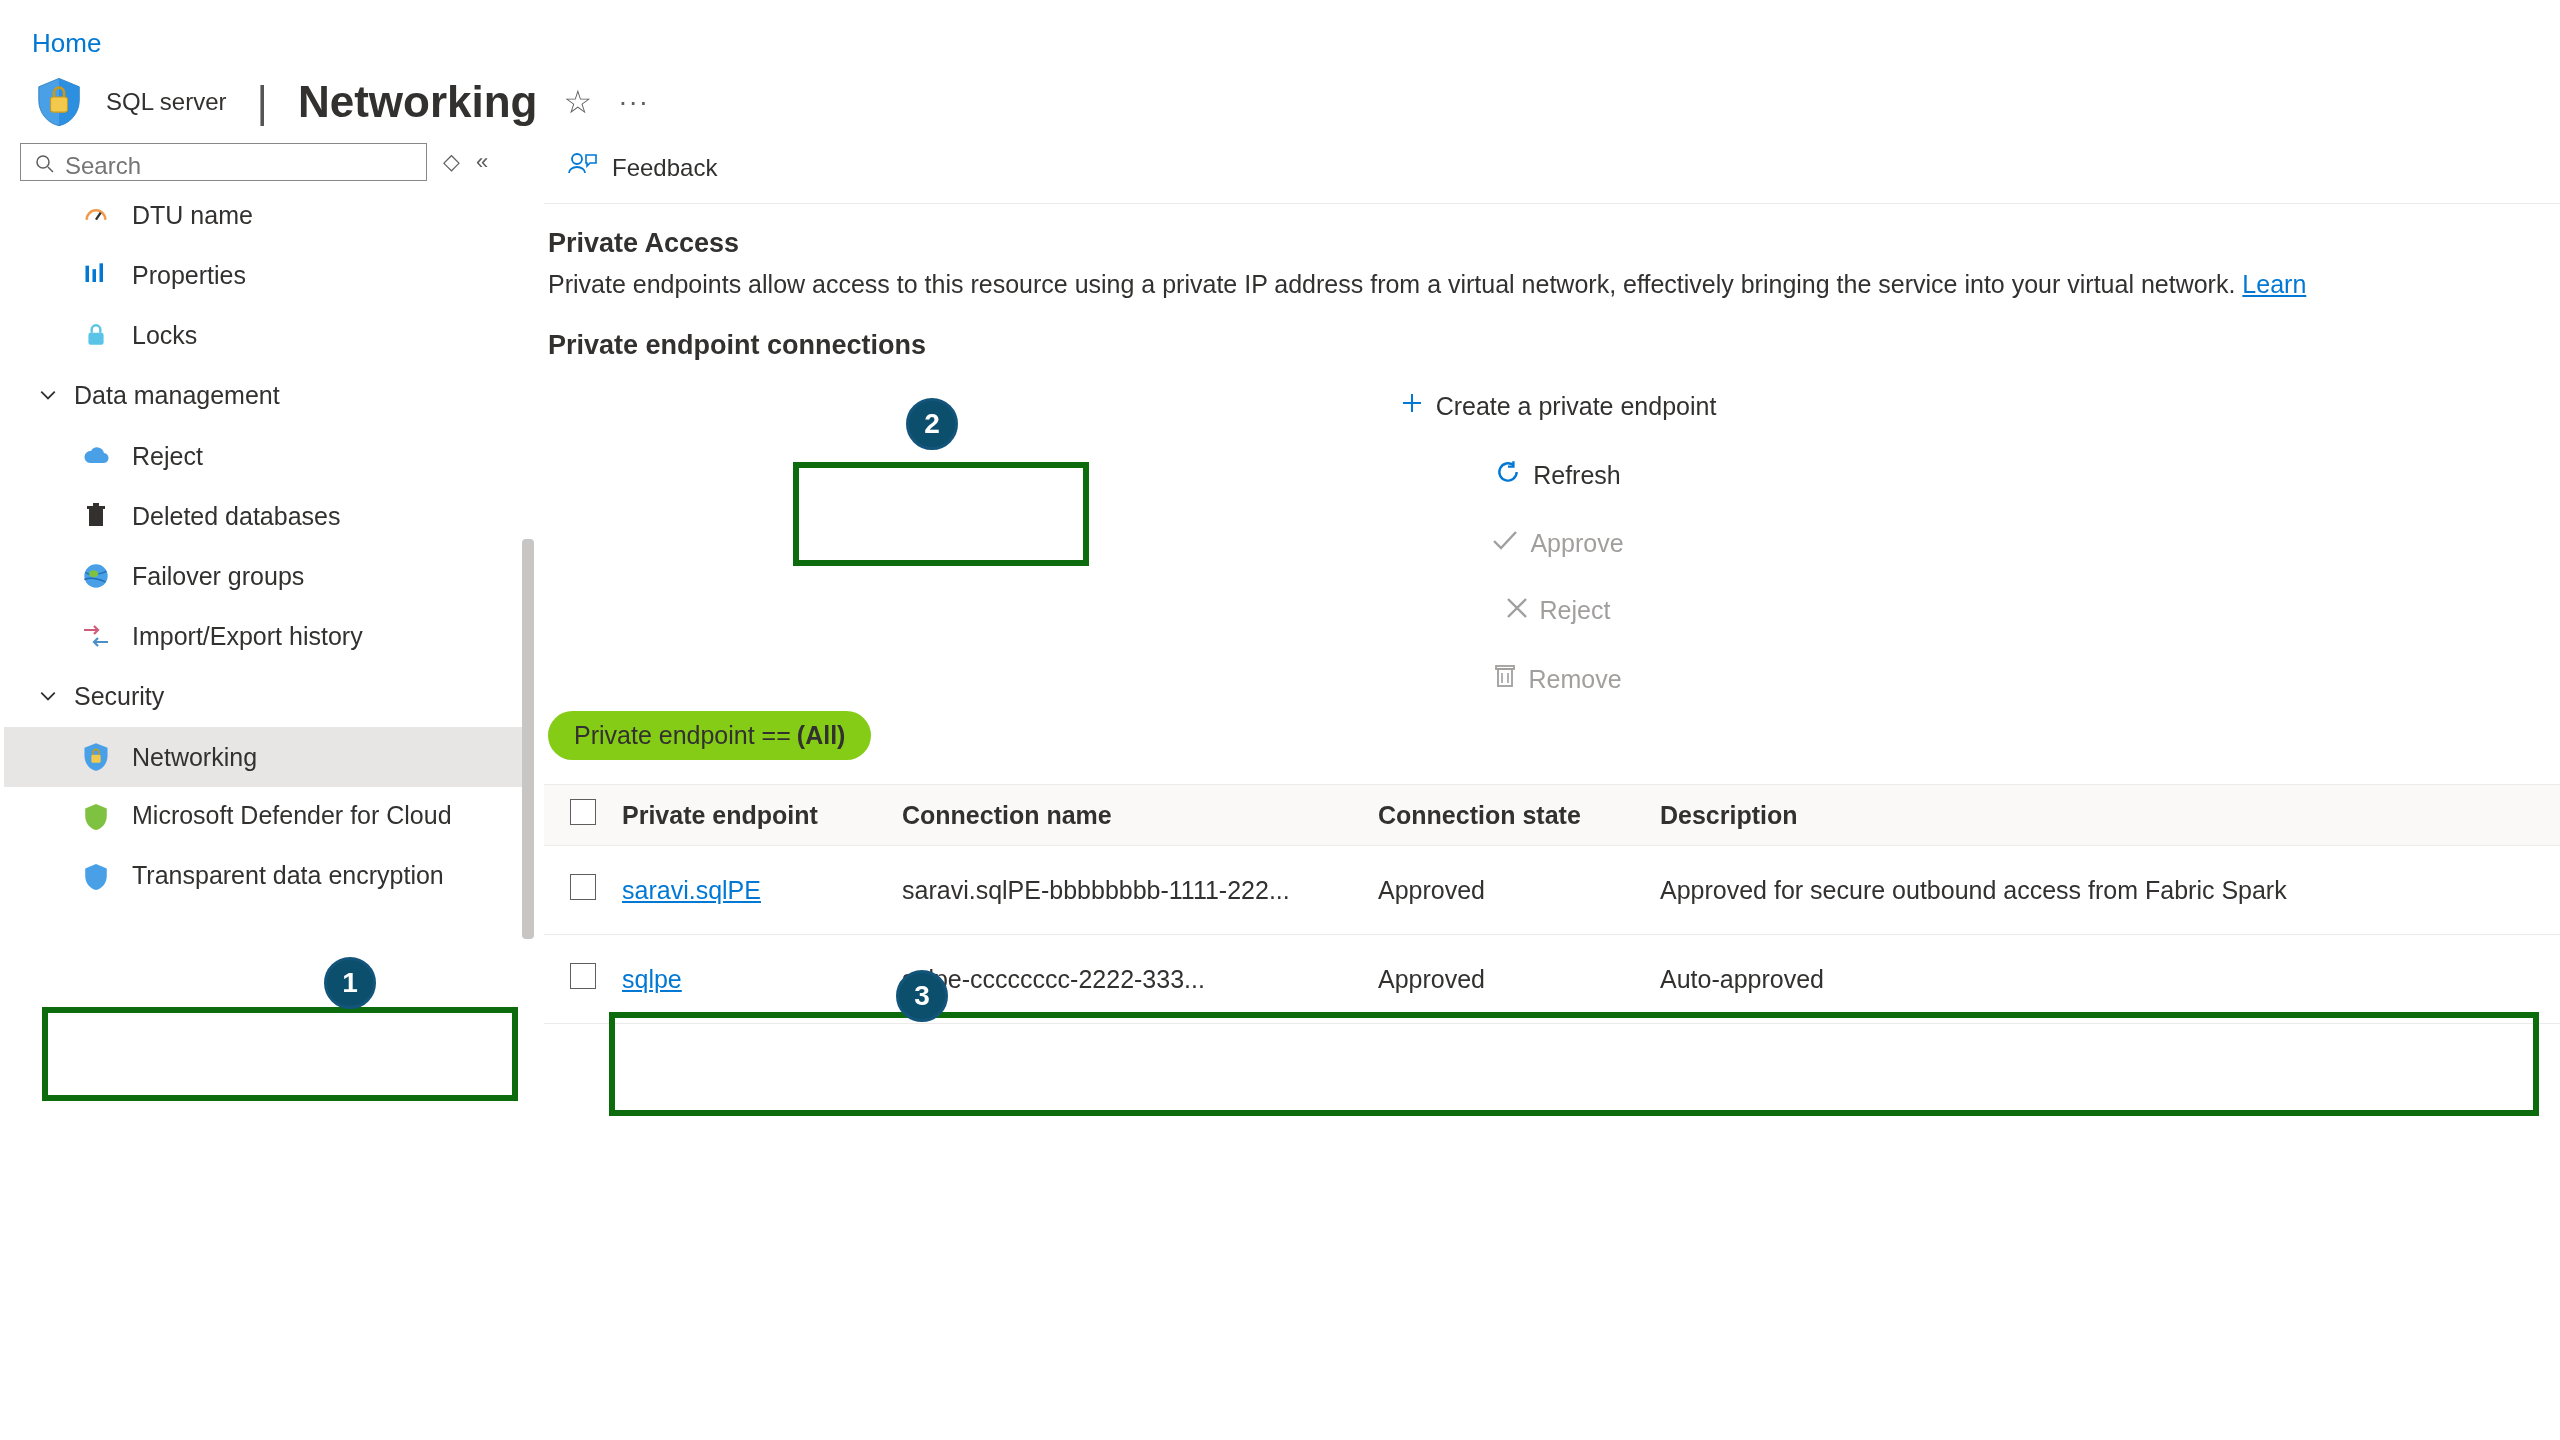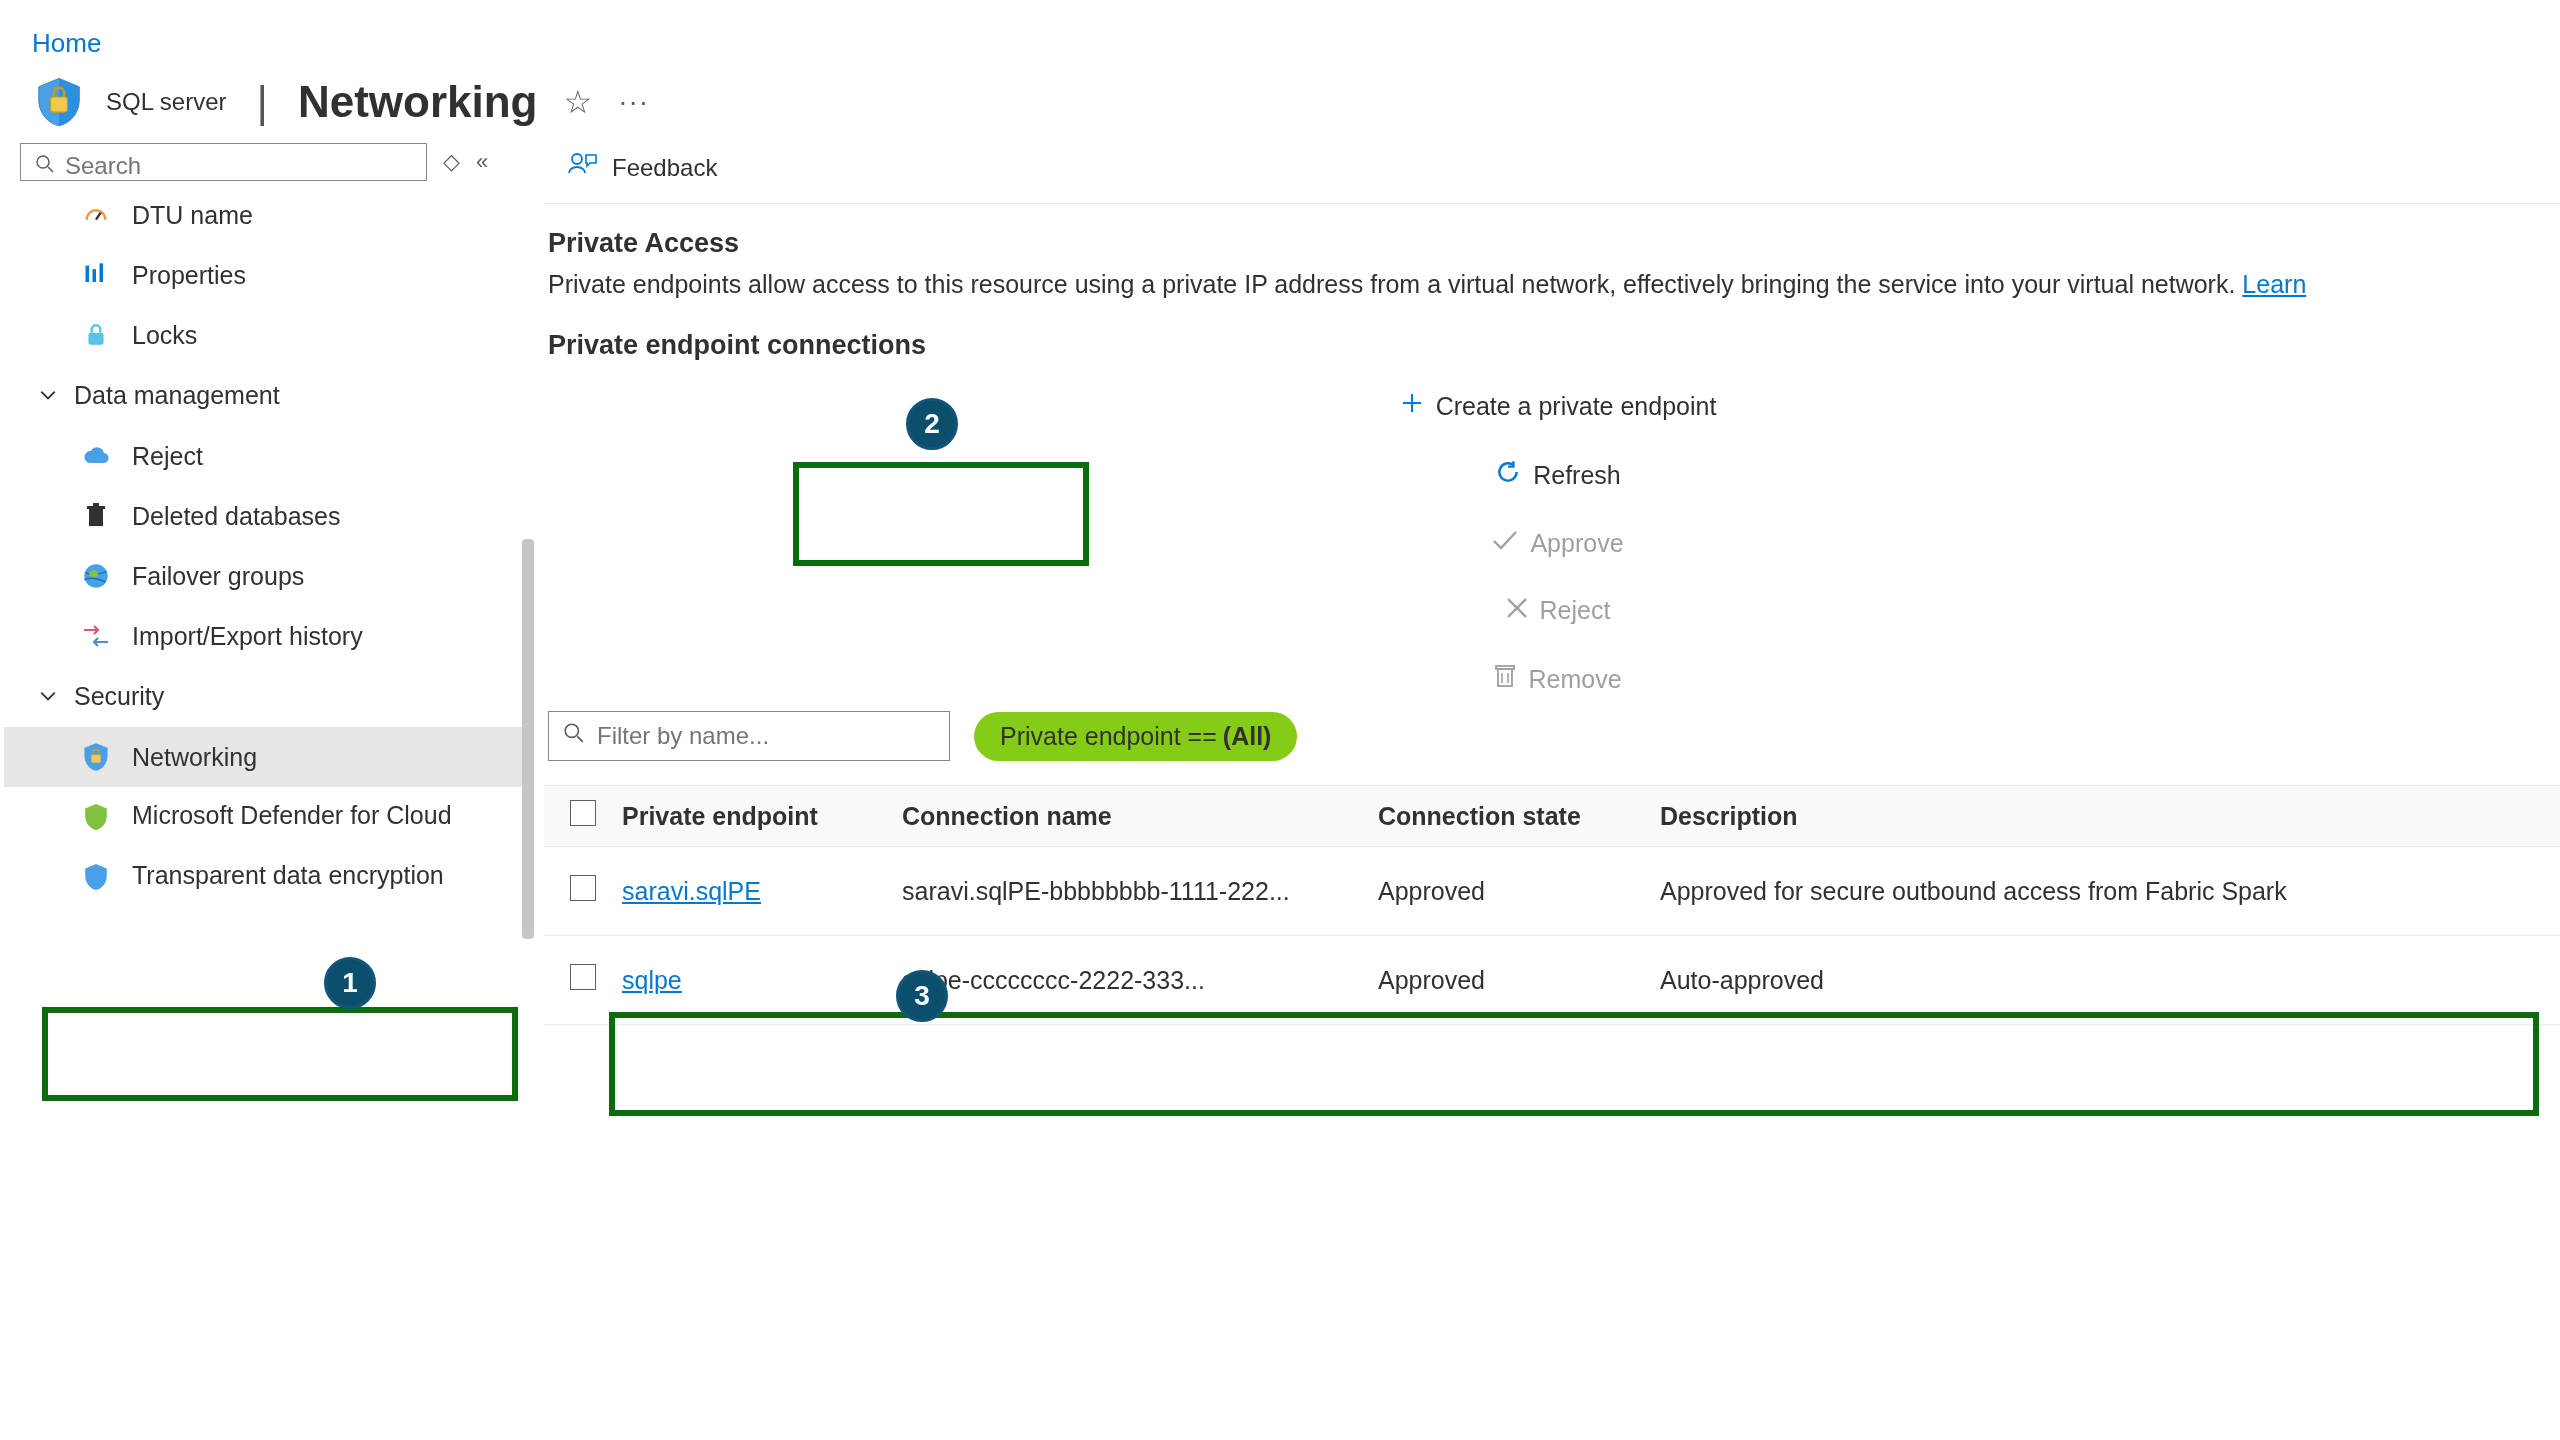--- a/index.html
+++ b/index.html
@@ -304,29 +304,20 @@
                 <rect x="2" y="3" width="18" height="3" fill="none" stroke="#a19f9d" stroke-width="1.8"></rect>
                 <line x1="8" y1="10" x2="8" y2="20" stroke="#a19f9d" stroke-width="1.6"></line>
                 <line x1="14" y1="10" x2="14" y2="20" stroke="#a19f9d" stroke-width="1.6"></line>
               </svg>
           </span>
           <span>Remove</span>
         </div>
       </div>
 
       <div class="filter-row">
-        <div class="filter-box">
-          <span>
-            <svg width="22" height="22" viewBox="0 0 20 20">
-                <circle cx="8" cy="8" r="6" fill="none" stroke="#605e5c" stroke-width="1.5"></circle>
-                <line x1="13" y1="13" x2="18" y2="18" stroke="#605e5c" stroke-width="1.5"></line>
-              </svg>
-          </span>
-          <input placeholder="Filter by name..." style="">
-        </div>
         <div class="pill">
           <span>Private endpoint ==</span>
           <span class="bold">(All)</span>
         </div>
       </div>
 
       <table class="table">
         <thead>
           <tr>
             <th class="cb-col"><span class="checkbox"></span></th>

